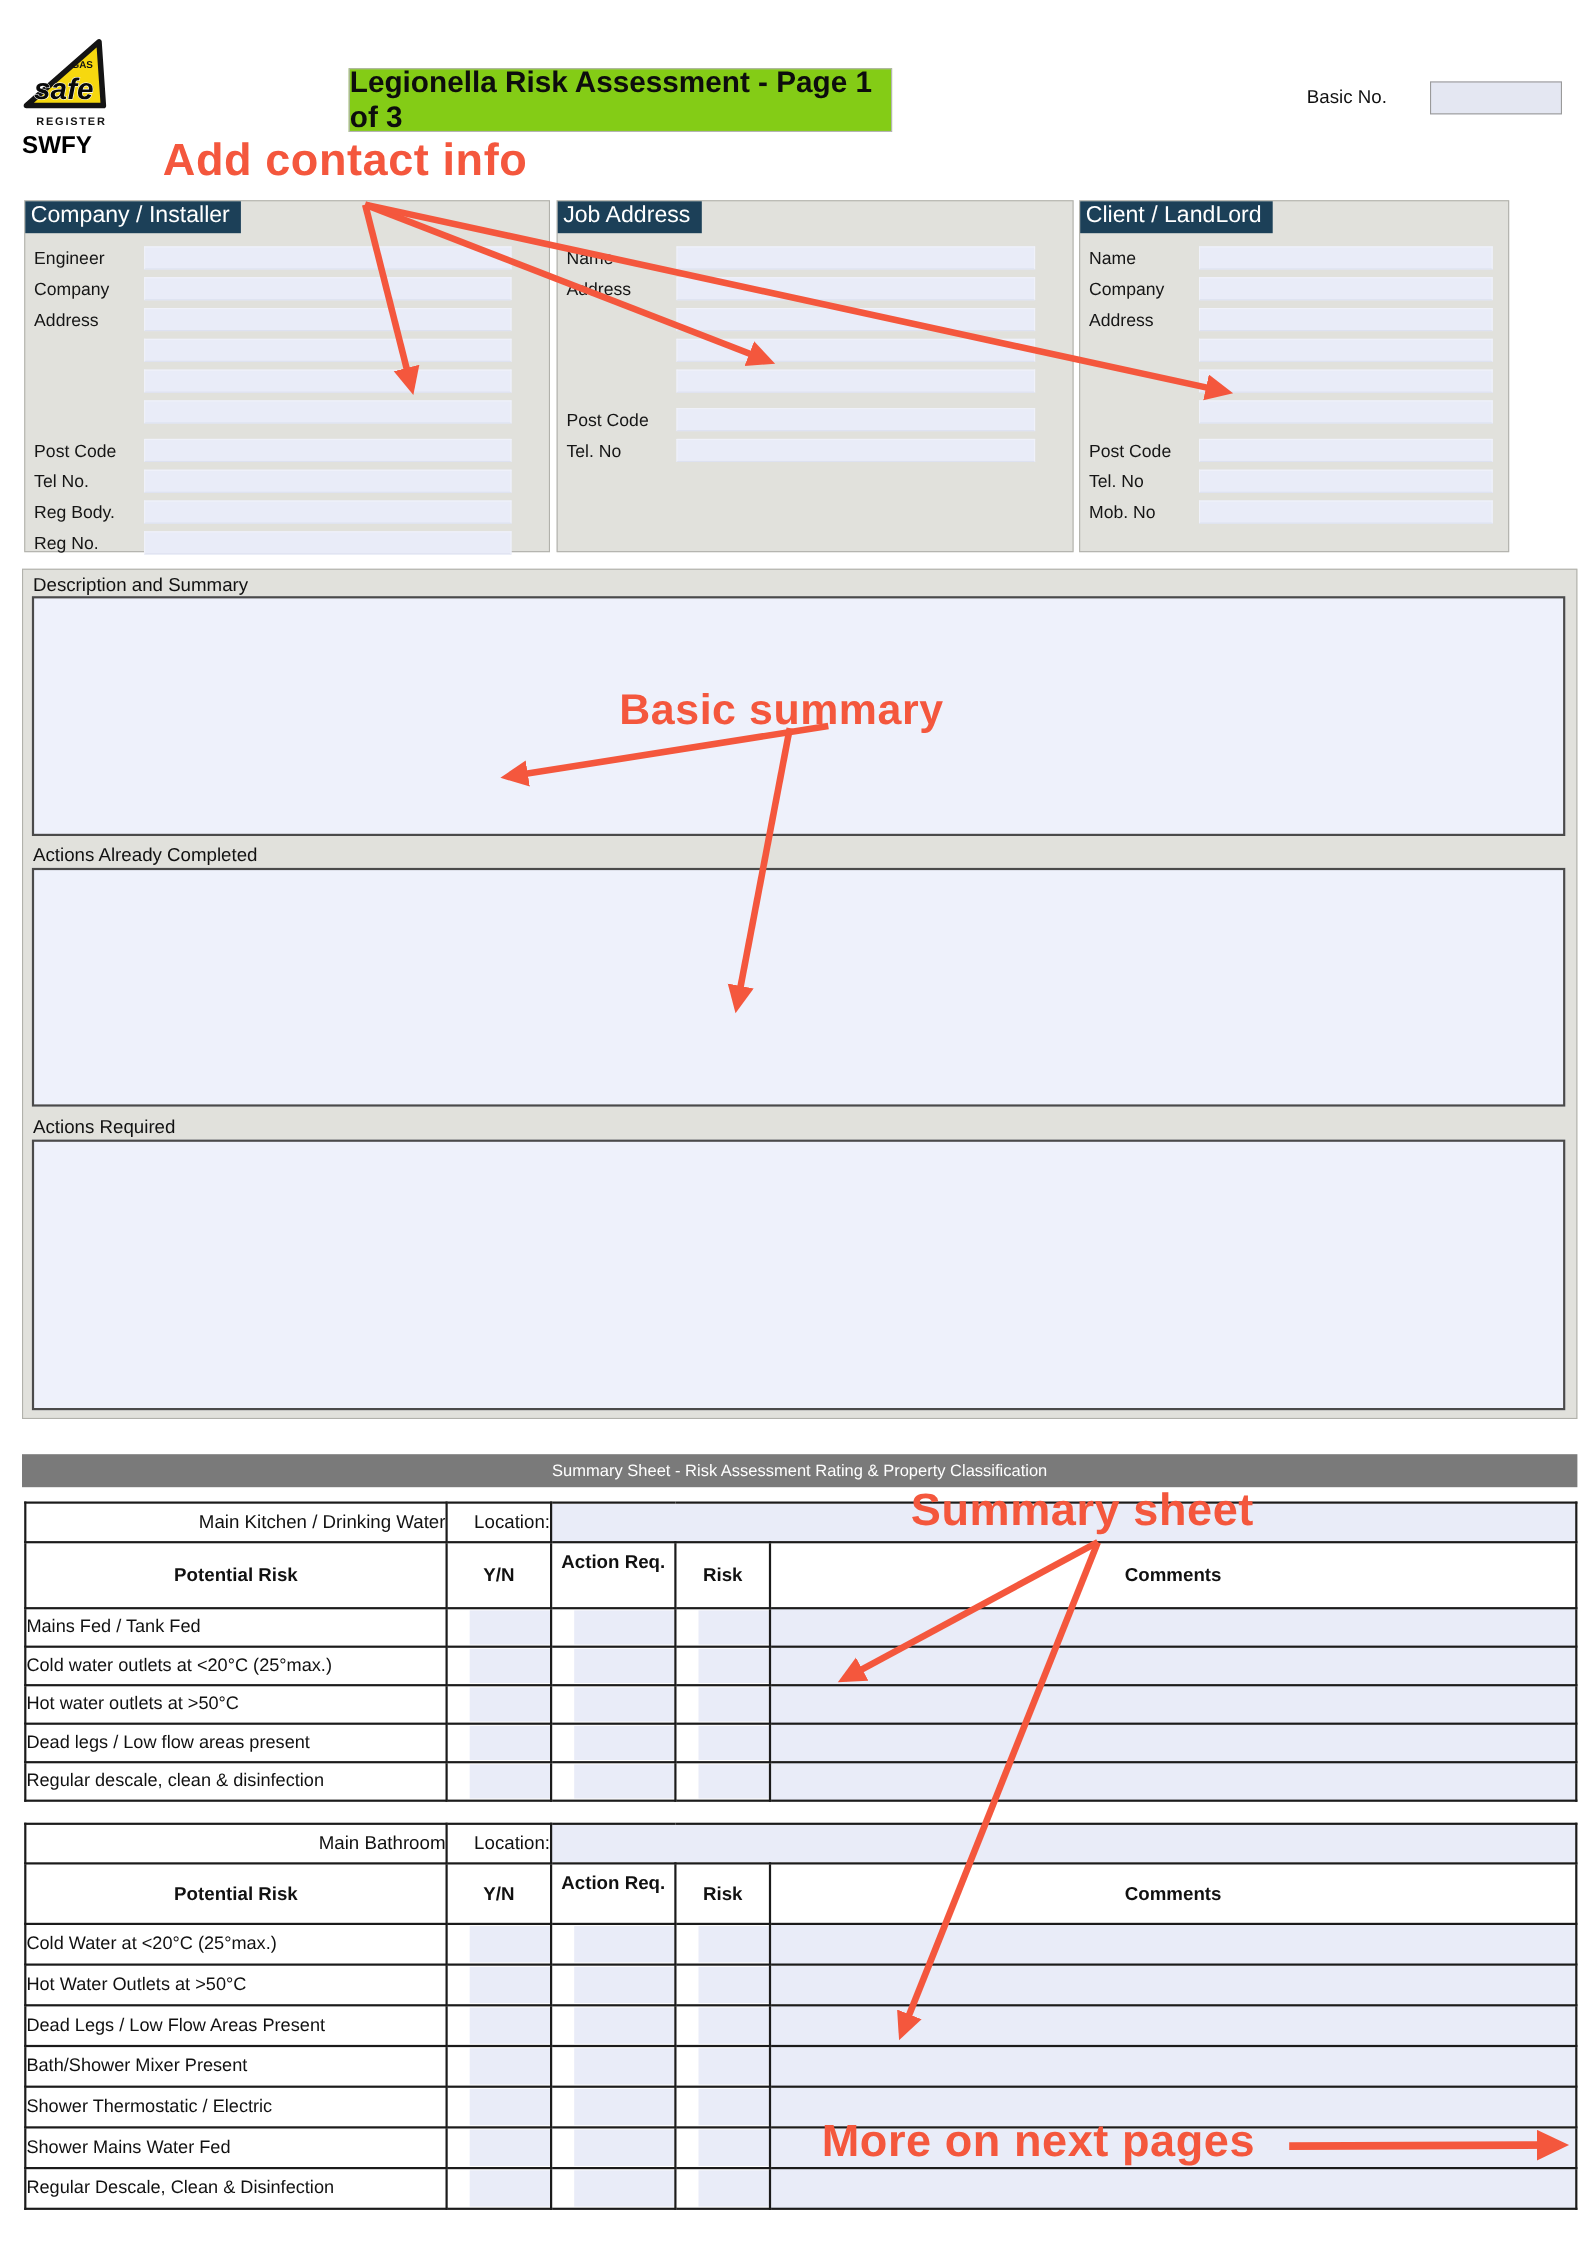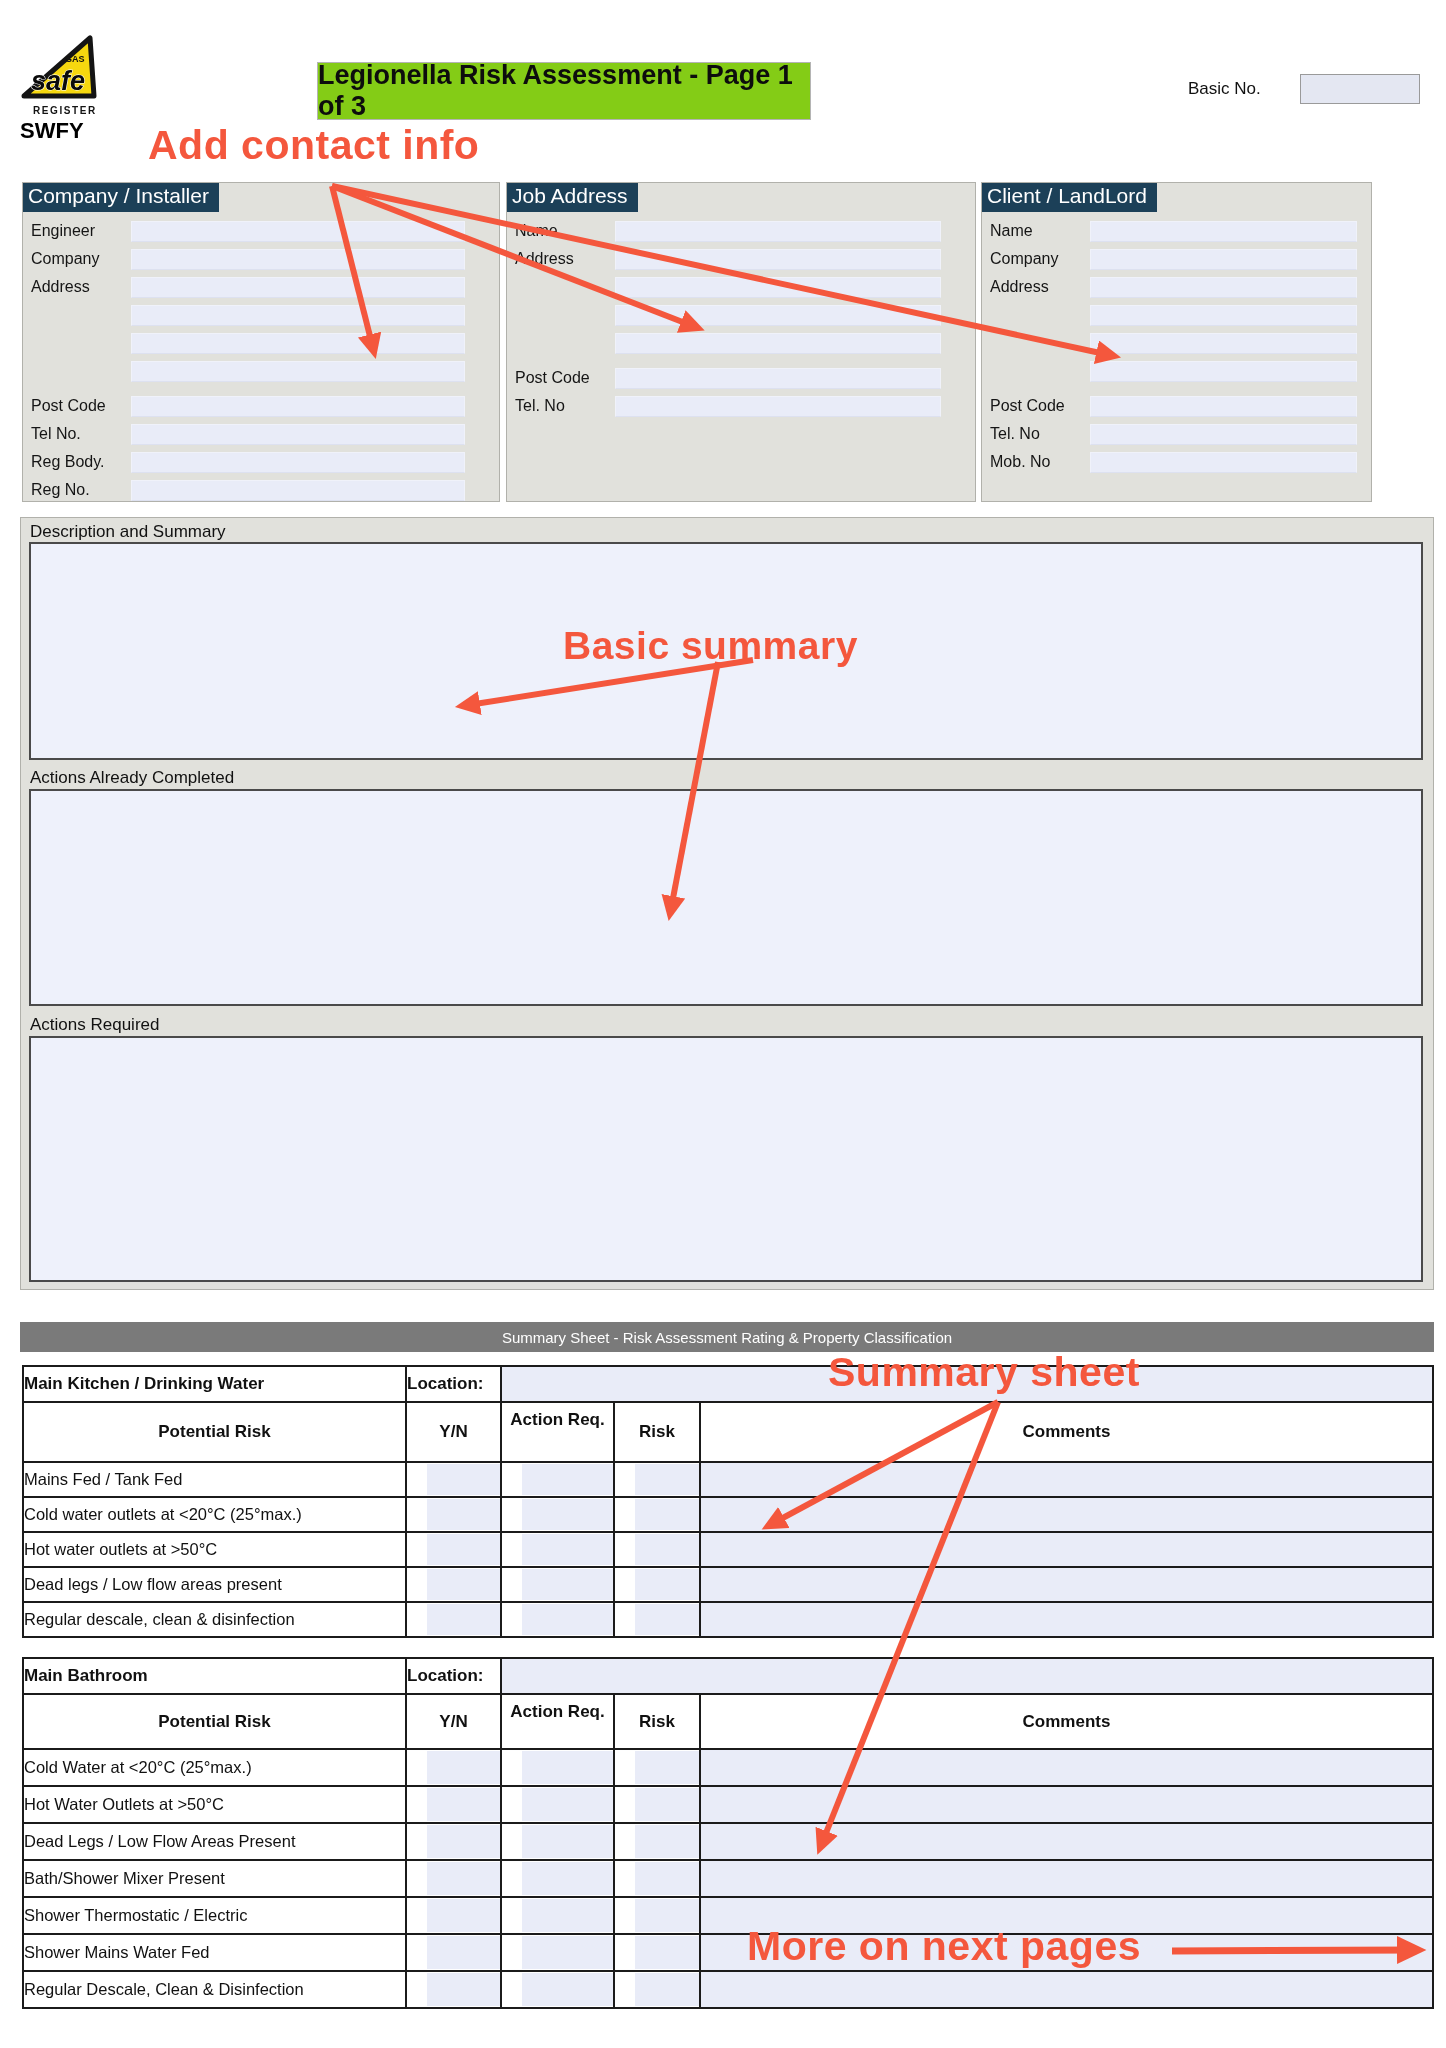--- a/index.html
+++ b/index.html
@@ -25,21 +25,21 @@
   .ann-more{left:747px;top:1923px;font-size:41px;}
   svg.overlay{position:absolute;left:0;top:0;z-index:55;pointer-events:none;}
 
   
   .cbox{position:absolute;top:182px;height:320px;background:#e1e1dc;border:1px solid #b1b1ab;box-sizing:border-box;}
   .b1{left:22px;width:478px;}
   .b2{left:506px;width:470px;}
   .b3{left:981px;width:391px;}
   .shead{display:inline-block;background:#1c4058;color:#fff;font-size:21px;padding:1px 10px 4px 5px;line-height:24px;}
   .rows{position:absolute;top:34px;left:8px;right:0;}
-  .frow{display:flex;align-items:center;height:28px;}
+  .frow{display:flex;align-items:flex-end;height:28px;}
   .frow.gap{margin-top:7px;}
   .flabel{width:100px;flex:none;font-size:16px;color:#151515;}
   .finput{flex:1;height:21px;background:#e9ecf8;border:1px solid #f0f2fa;border-bottom-color:#dde1f0;box-sizing:border-box;}
   .b1 .finput{margin-right:34px;}
   .b2 .finput{margin-right:34px;}
   .b3 .finput{margin-right:14px;}
 
   
   .descwrap{position:absolute;left:20px;top:517px;width:1414px;height:773px;background:#e1e1dc;
     border:1px solid #b1b1ab;box-sizing:border-box;}
@@ -53,21 +53,21 @@
   
   table.rtable{position:absolute;left:22px;width:1412px;border-collapse:collapse;table-layout:fixed;background:#fff;}
   table.rt1{top:1365px;}
   table.rt2{top:1657px;}
   .rtable td{border:2px solid #1b1b1b;padding:0;overflow:hidden;}
   .rtable tr.hA{height:36px;}
   .rt1 tr.hB{height:60px;}
   .rt2 tr.hB{height:55px;}
   .rt1 tr.d{height:35px;}
   .rt2 tr.d{height:37px;}
-  .t-title,.t-loc{font-weight:bold;font-size:17px;text-align:left;background:#fff;}
+  .t-title,.t-loc{font-weight:normal;font-size:17px;text-align:right;background:#fff;}
   .t-locin{background:#e9ecf8;}
   .t-h{font-weight:bold;font-size:17px;text-align:center;vertical-align:middle;background:#fff;}
   td.areq{vertical-align:top;padding-top:7px;}
   .t-risk{font-size:16.5px;text-align:left;padding-left:8px;background:#fff;}
   .t-in{background:#fff;}
   .cin{margin-left:20px;background:#e9ecf8;}
   .rt1 .cin{height:31px;}
   .rt2 .cin{height:33px;}
   .t-com{background:#e9ecf8;}
 </style>

